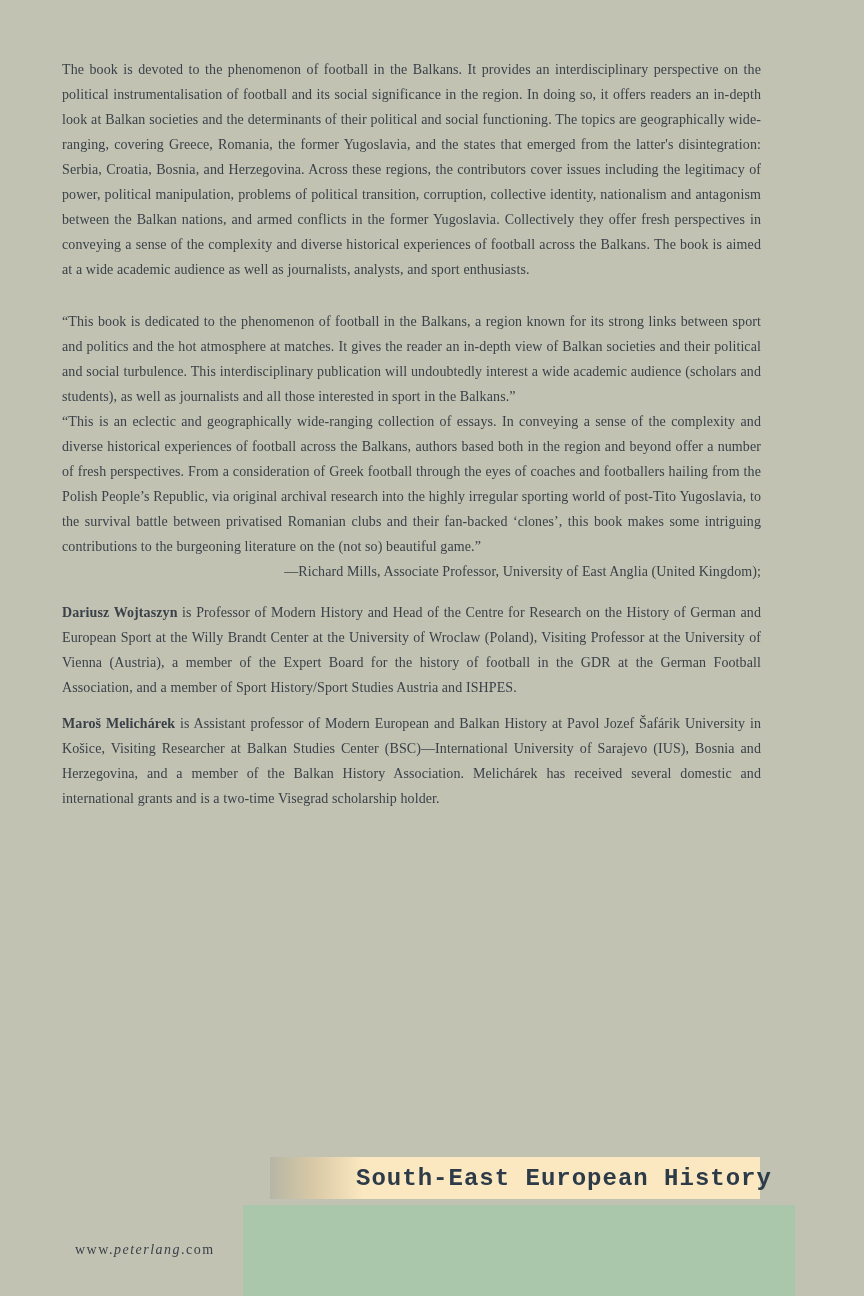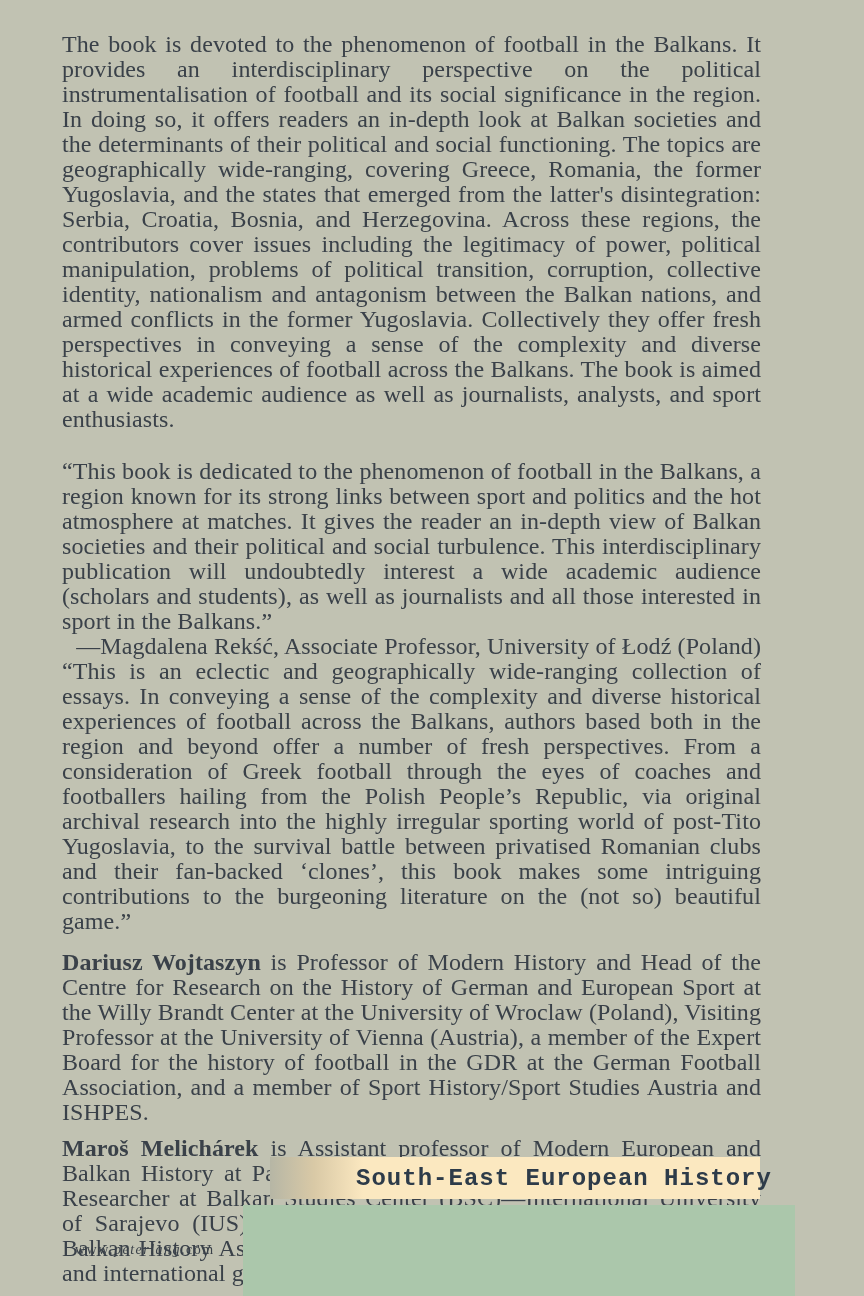--- a/index.html
+++ b/index.html
@@ -13,22 +13,22 @@
     background: #c1c2b2;
     overflow: hidden;
     font-family: "Liberation Serif", serif;
     color: #3a4149;
   }
   .text-col {
     position: absolute;
     left: 62px;
     top: 0;
     width: 699px;
-    padding-top: 32px;
-    font-size: 24px;
+    padding-top: 57px;
+    font-size: 14px;
     line-height: 25px;
     text-align: justify;
     letter-spacing: 0.1px;
   }
   .text-col p { margin: 0; }
   .description { margin-bottom: 27px !important; }
   .endorsement-1 { }
   .endorsement-2 { margin-bottom: 16px; }
   .attribution { text-align: right; }
   .bio-1 { margin-bottom: 11px !important; }
@@ -76,25 +76,25 @@
 </style>
 </head>
 <body>
 
 <div class="text-col">
 
   <p class="description">The book is devoted to the phenomenon of football in the Balkans. It provides an interdisciplinary perspective on the political instrumentalisation of football and its social significance in the region. In doing so, it offers readers an in-depth look at Balkan societies and the determinants of their political and social functioning. The topics are geographically wide-ranging, covering Greece, Romania, the former Yugoslavia, and the states that emerged from the latter's disintegration: Serbia, Croatia, Bosnia, and Herzegovina. Across these regions, the contributors cover issues including the legitimacy of power, political manipulation, problems of political transition, corruption, collective identity, nationalism and antagonism between the Balkan nations, and armed conflicts in the former Yugoslavia. Collectively they offer fresh perspectives in conveying a sense of the complexity and diverse historical experiences of football across the Balkans. The book is aimed at a wide academic audience as well as journalists, analysts, and sport enthusiasts.</p>
 
   <div class="endorsement-1">
     <p>“This book is dedicated to the phenomenon of football in the Balkans, a region known for its strong links between sport and politics and the hot atmosphere at matches. It gives the reader an in-depth view of Balkan societies and their political and social turbulence. This interdisciplinary publication will undoubtedly interest a wide academic audience (scholars and students), as well as journalists and all those interested in sport in the Balkans.”</p>
-    <p class="attribution">—Magdalena Rekść, Associate Professor, University of Łodź (Poland)</p>
   </div>
 
   <div class="endorsement-2">
     <p>“This is an eclectic and geographically wide-ranging collection of essays. In conveying a sense of the complexity and diverse historical experiences of football across the Balkans, authors based both in the region and beyond offer a number of fresh perspectives. From a consideration of Greek football through the eyes of coaches and footballers hailing from the Polish People’s Republic, via original archival research into the highly irregular sporting world of post-Tito Yugoslavia, to the survival battle between privatised Romanian clubs and their fan-backed ‘clones’, this book makes some intriguing contributions to the burgeoning literature on the (not so) beautiful game.”</p>
+    <p class="attribution">—Richard Mills, Associate Professor, University of East Anglia (United Kingdom);</p>
   </div>
 
   <p class="bio bio-1">
     <strong>Dariusz Wojtaszyn</strong><span> is Professor of Modern History and Head of the Centre for Research on the History of German and European Sport at the Willy Brandt Center at the University of Wroclaw (Poland), Visiting Professor at the University of Vienna (Austria), a member of the Expert Board for the history of football in the GDR at the German Football Association, and a member of Sport History/Sport Studies Austria and ISHPES.</span>
   </p>
 
   <p class="bio">
     <strong>Maroš Melichárek</strong><span> is Assistant professor of Modern European and Balkan History at Pavol Jozef Šafárik University in Košice, Visiting Researcher at Balkan Studies Center (BSC)—International University of Sarajevo (IUS), Bosnia and Herzegovina, and a member of the Balkan History Association. Melichárek has received several domestic and international grants and is a two-time Visegrad scholarship holder.</span>
   </p>
 

